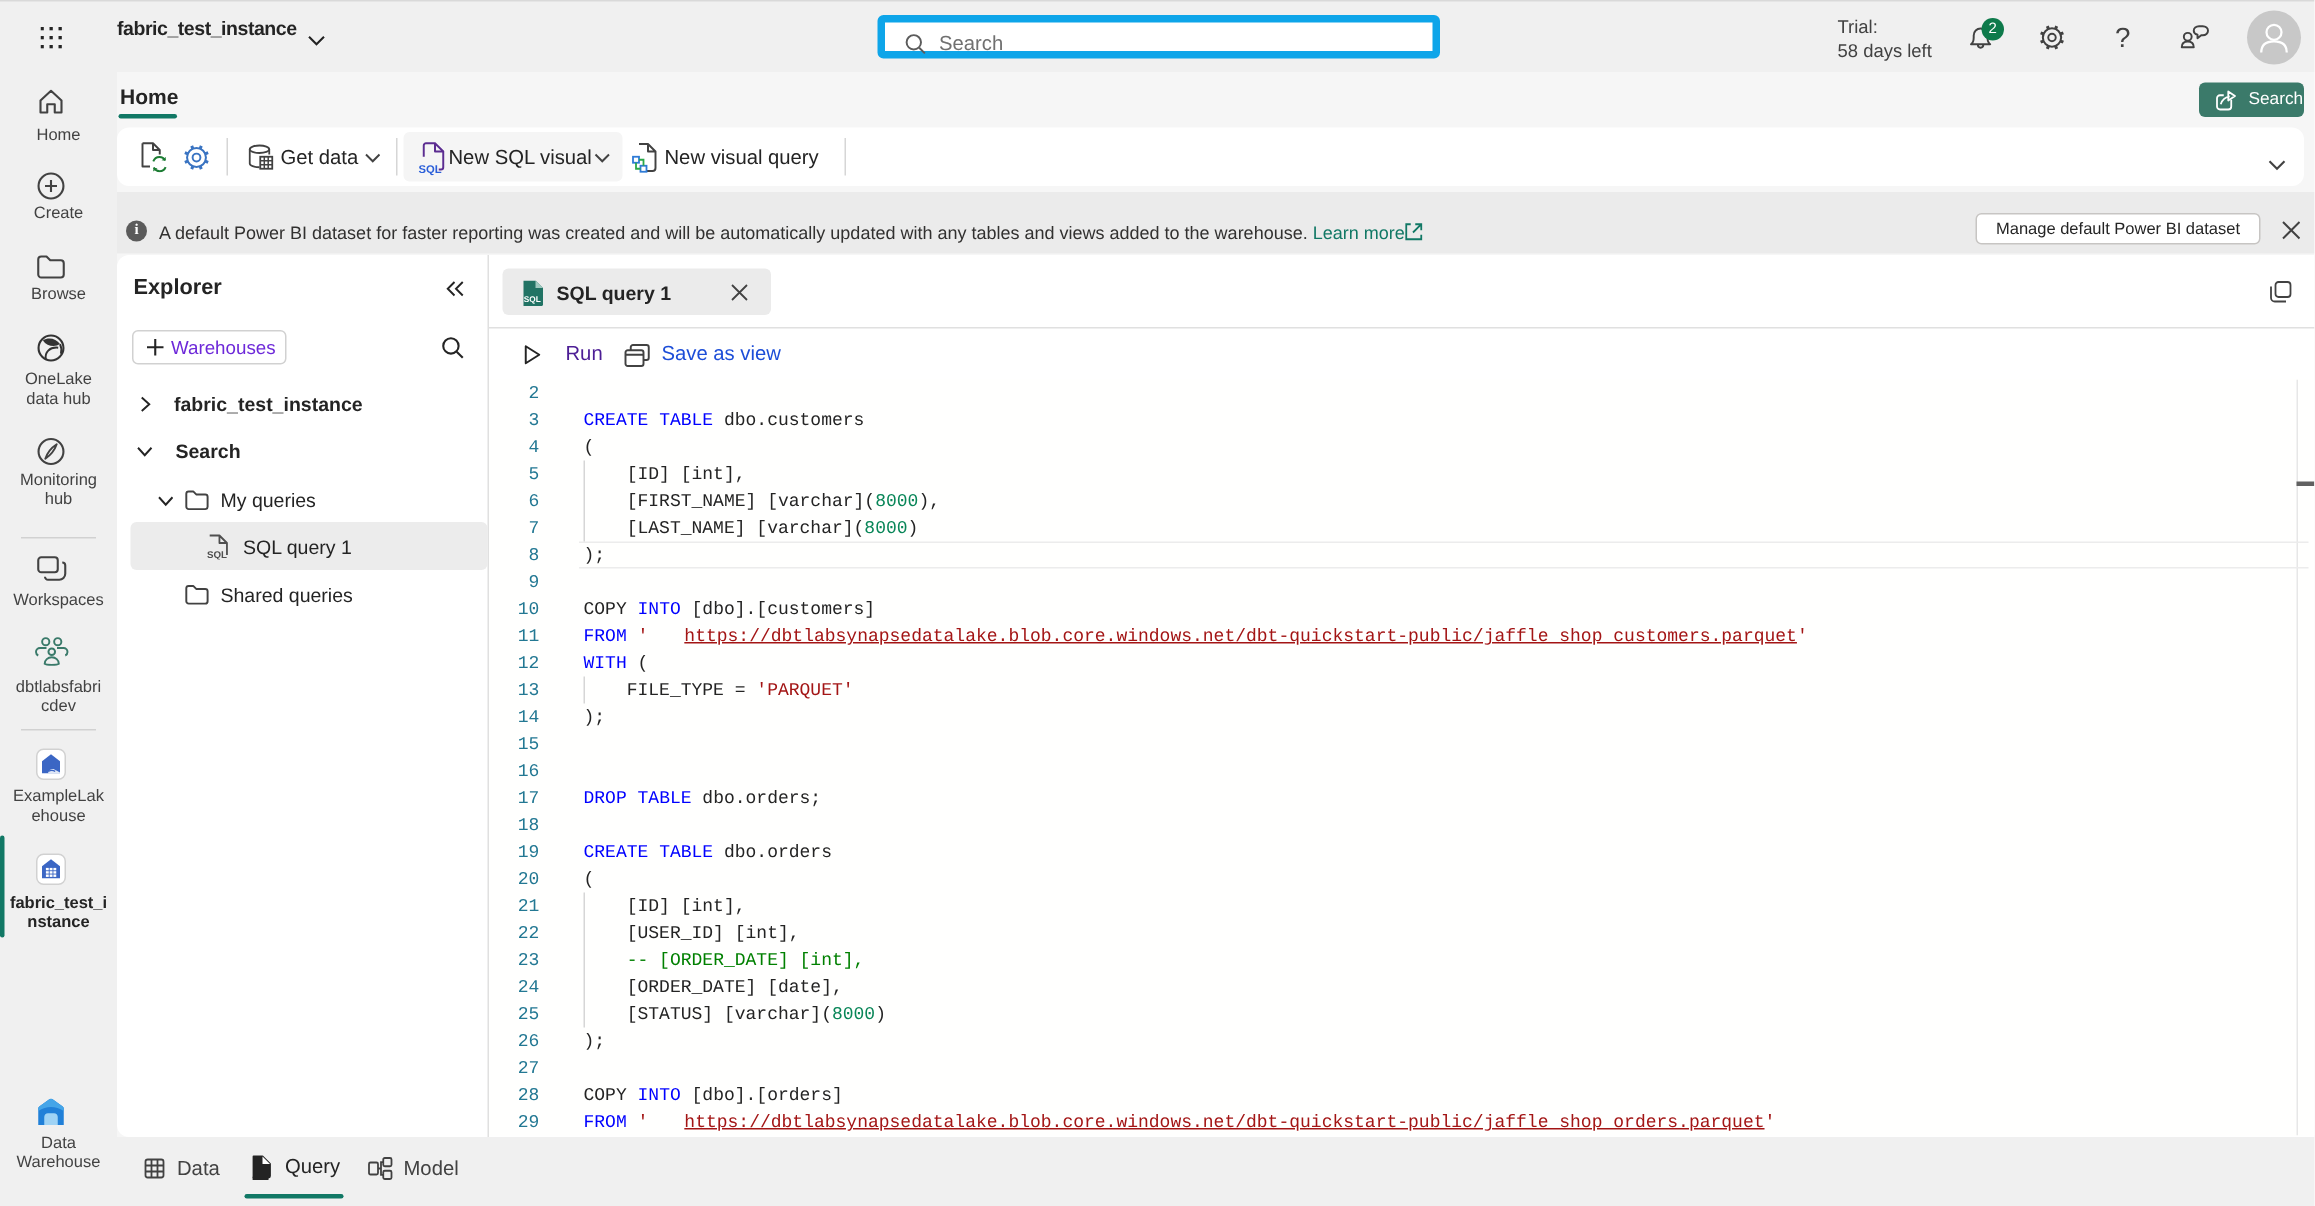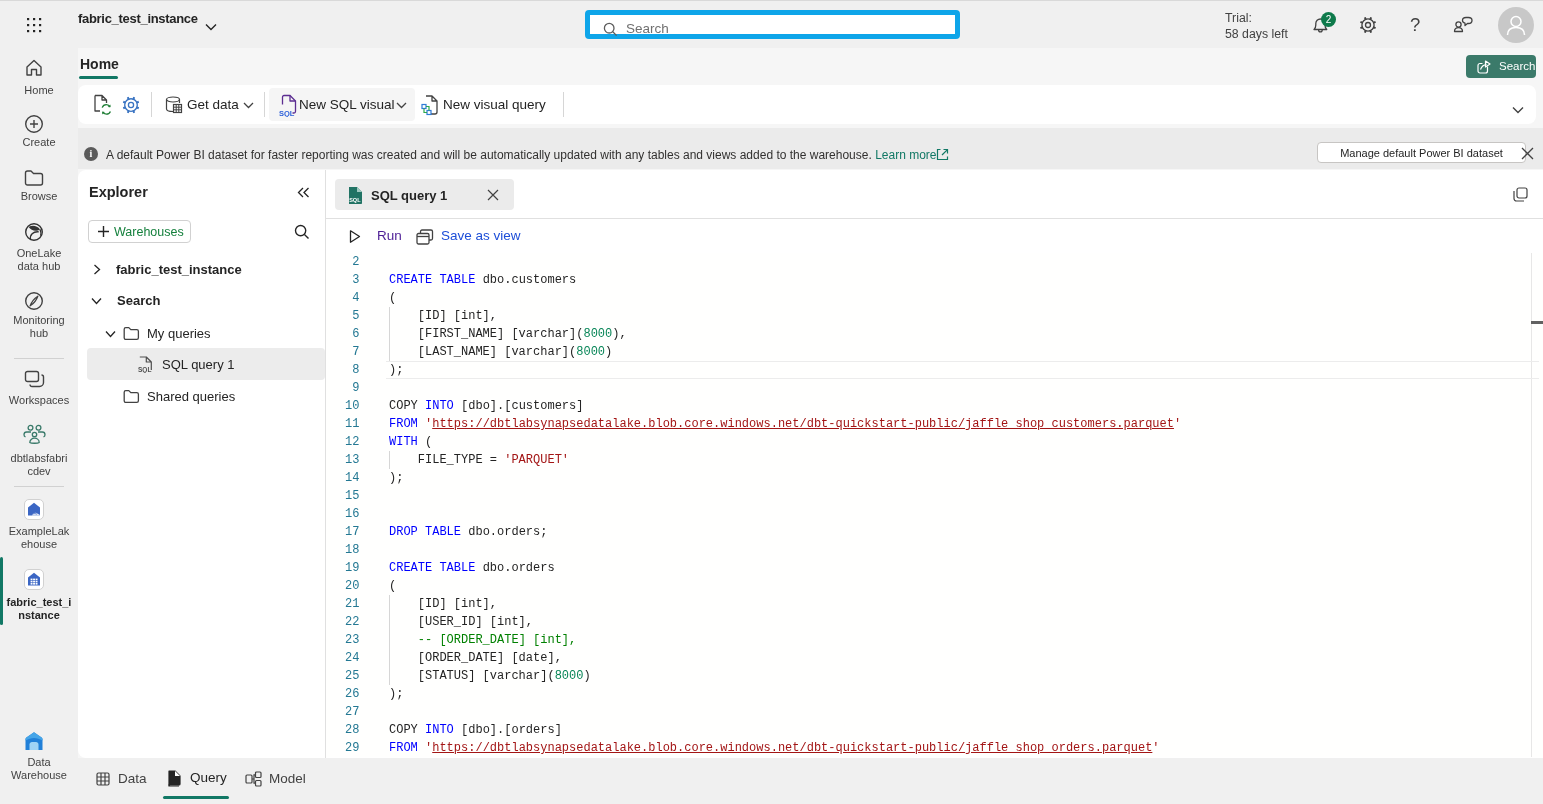--- a/index.html
+++ b/index.html
@@ -24,21 +24,21 @@
   
   #tabstrip-border { position:absolute; left:326px; top:218px; width:1217px; height:1px; background:#e0e0e0; }
   #sqltab { position:absolute; left:335px; top:179px; width:179px; height:31px; background:#ebebeb; border-radius:4px; }
   #editor { position:absolute; left:326px; top:253px; width:1217px; height:504px; background:#fffffe; overflow:hidden;
             font-family:"Liberation Mono", monospace; font-size:12px; line-height:18px; }
   .cl { position:absolute; left:0; height:18px; white-space:pre; }
   .ln { position:absolute; left:0; width:33.5px; text-align:right; color:#237893; }
   .cd { position:absolute; left:63px; }
   .k { color:#0000ff; }
   .s { color:#a31515; }
-  .u { text-decoration:underline; }
+  .u { text-decoration:underline;margin-left:24px; }
   .n { color:#098658; }
   .cm { color:#008000; }
   .guide { position:absolute; left:63px; width:1px; background:#d6d6d6; }
   
   .treerow { position:absolute; font-size:13px; color:#242424; }
   svg { display:block; }
   .lbl { position:absolute; font-size:11px; color:#424242; text-align:center; width:78px; left:0; line-height:13px; }
 </style>
 </head>
 <body>
@@ -227,34 +227,34 @@
     <path d="M1 1.5 L6 6.5 L11 1.5" fill="none" stroke="#424242" stroke-width="1.4"></path>
   </svg>
 <div id="banner"></div>
 
 <div class="abs" style="left:84px;top:147px;width:14px;height:14px;border-radius:50%;background:#5b5b5b;"></div>
 <div class="abs" style="left:84px;top:147px;width:14px;height:14px;text-align:center;color:#fff;font-size:10px;line-height:14px;font-weight:700;font-family:'Liberation Serif',serif;">i</div>
 <div class="abs" style="left:106px;top:148px;font-size:12px;color:#323130;">A default Power BI dataset for faster reporting was created and will be automatically updated with any tables and views added to the warehouse. <span style="color:#117865">Learn more</span></div>
 <svg class="abs" style="left:936px;top:148px" width="13" height="13" viewBox="0 0 13 13">
     <path d="M4.5 1.5 L2.5 1.5 L1.5 1.5 L1.5 11.5 L11.5 11.5 L11.5 8.5 M7.5 1.5 L11.5 1.5 L11.5 5.5 M11.2 1.8 L6 7" fill="none" stroke="#117865" stroke-width="1.2"></path>
   </svg>
-<div class="abs" style="left:1317px;top:142px;width:209px;height:21px;background:#fff;border:1px solid #c7c5c3;border-radius:4px;font-size:11px;color:#242424;text-align:center;line-height:20px;">Manage default Power BI dataset</div>
+<div class="abs" style="left:1317px;top:142px;width:190px;height:21px;background:#fff;border:1px solid #c7c5c3;border-radius:4px;font-size:11px;color:#242424;text-align:center;line-height:20px;">Manage default Power BI dataset</div>
 <svg class="abs" style="left:1521px;top:147px" width="13" height="13" viewBox="0 0 13 13">
     <path d="M1 1 L12 12 M12 1 L1 12" stroke="#424242" stroke-width="1.3"></path>
   </svg>
 
 <div class="abs" style="left:89px;top:184px;font-size:14.5px;font-weight:700;color:#242424;">Explorer</div>
 <svg class="abs" style="left:297px;top:187px" width="13" height="11" viewBox="0 0 13 11">
     <path d="M6 1 L1.5 5.5 L6 10 M11.5 1 L7 5.5 L11.5 10" fill="none" stroke="#242424" stroke-width="1.3"></path>
   </svg>
 <div class="abs" style="left:88px;top:220px;width:103px;height:23px;border:1px solid #d1d1d1;border-radius:4px;background:#fff;"></div>
 <svg class="abs" style="left:97px;top:225px" width="13" height="13" viewBox="0 0 13 13">
     <path d="M6.5 1 L6.5 12 M1 6.5 L12 6.5" stroke="#242424" stroke-width="1.4"></path>
   </svg>
-<div class="abs" style="left:114px;top:225px;font-size:12.5px;color:#15803d;">Warehouses</div>
+<div class="abs" style="left:114px;top:225px;font-size:12.5px;color:#6d28d9;">Warehouses</div>
 <svg class="abs" style="left:294px;top:224px" width="16" height="16" viewBox="0 0 15 15">
     <circle cx="6.2" cy="6.2" r="4.8" fill="none" stroke="#242424" stroke-width="1.3"></circle>
     <line x1="9.8" y1="9.8" x2="13.6" y2="13.6" stroke="#242424" stroke-width="1.3"></line>
   </svg>
 <svg class="abs" style="left:93px;top:264px" width="8" height="11" viewBox="0 0 8 11">
     <path d="M1.5 1 L6.5 5.5 L1.5 10" fill="none" stroke="#242424" stroke-width="1.3"></path>
   </svg>
 <div class="treerow" style="left:116px;top:262px;font-weight:700;">fabric_test_instance</div>
 <svg class="abs" style="left:91px;top:297px" width="11" height="8" viewBox="0 0 11 8">
     <path d="M1 1.5 L5.5 6.5 L10 1.5" fill="none" stroke="#242424" stroke-width="1.3"></path>

